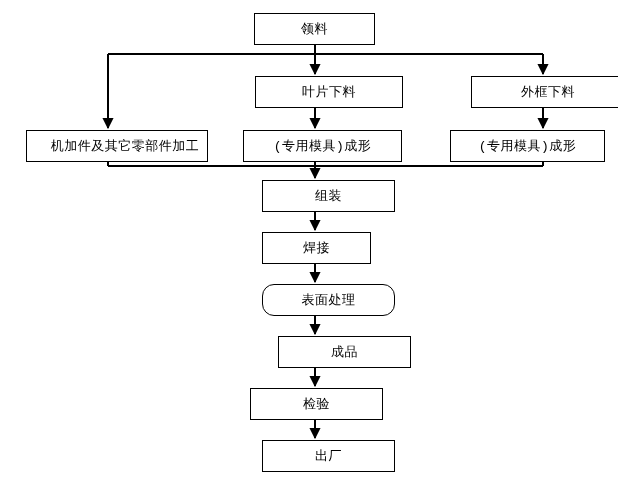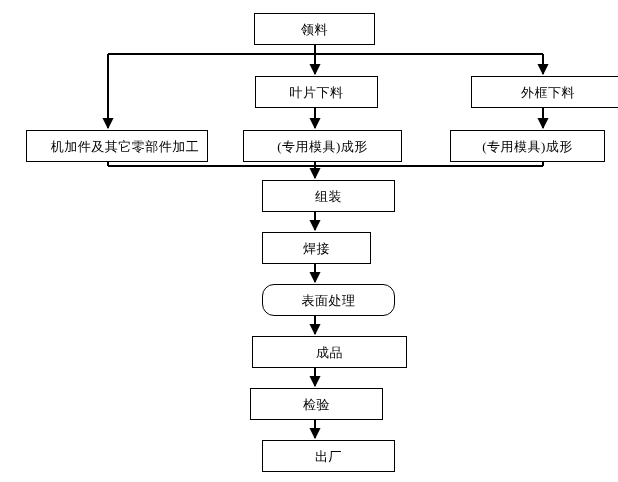--- a/index.html
+++ b/index.html
@@ -5,21 +5,21 @@
   html, body {
     margin: 0;
     padding: 0;
     background: #ffffff;
   }
   #canvas {
     position: relative;
     width: 618px;
     height: 482px;
     background: #ffffff;
-    font-family: Liberation Serif, serif;
+    font-family: Liberation Mono, monospace;
     overflow: hidden;
   }
   #connectors {
     position: absolute;
     left: 0;
     top: 0;
     width: 618px;
     height: 482px;
     pointer-events: none;
   }
@@ -82,21 +82,21 @@
       <path d="M 315 316 L 315 334" marker-end="url(#arrow)"></path>
       <path d="M 315 368 L 315 386" marker-end="url(#arrow)"></path>
       <path d="M 315 420 L 315 438" marker-end="url(#arrow)"></path>
     </g>
   </svg>
 
   <div class="node" style="left:254px; top:13px; width:121px; height:32px;">
     <span class="node-label">领料</span>
   </div>
 
-  <div class="node" style="left:255px; top:76px; width:123px; height:32px;text-align:right;">
+  <div class="node" style="left:255px; top:76px; width:148px; height:32px;text-align:right;">
     <span class="node-label">叶片下料</span>
   </div>
 
   <div class="node" style="left:471px; top:76px; width:154px; height:32px;">
     <span class="node-label">外框下料</span>
   </div>
 
   <div class="node" style="left:26px; top:130px; width:182px; height:32px;padding-left:16px;">
     <span class="node-label">机加件及其它零部件加工</span>
   </div>
@@ -114,21 +114,21 @@
   </div>
 
   <div class="node" style="left:262px; top:232px; width:109px; height:32px;">
     <span class="node-label">焊接</span>
   </div>
 
   <div class="node" style="left:262px; top:284px; width:133px; height:32px;border-radius:12px;">
     <span class="node-label">表面处理</span>
   </div>
 
-  <div class="node" style="left:252px; top:336px; width:155px; height:32px;">
+  <div class="node" style="left:278px; top:336px; width:133px; height:32px;">
     <span class="node-label">成品</span>
   </div>
 
   <div class="node" style="left:250px; top:388px; width:133px; height:32px;">
     <span class="node-label">检验</span>
   </div>
 
   <div class="node" style="left:262px; top:440px; width:133px; height:32px;">
     <span class="node-label">出厂</span>
   </div>

